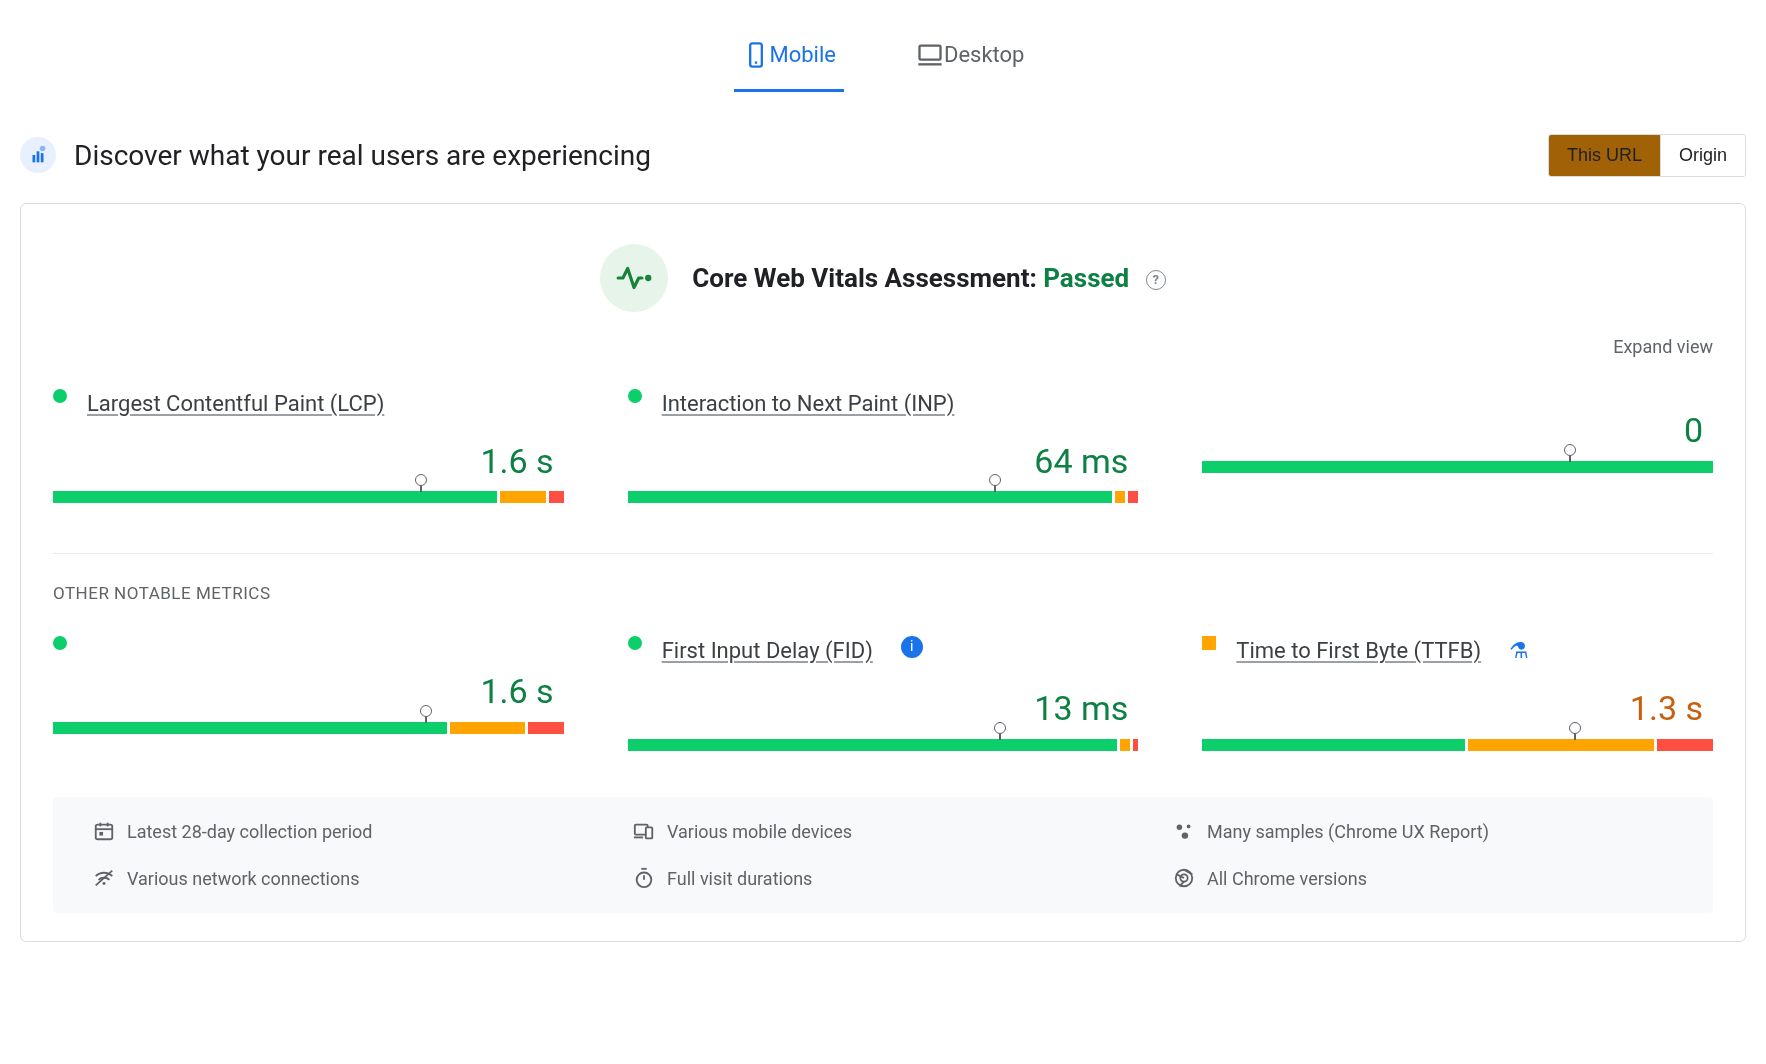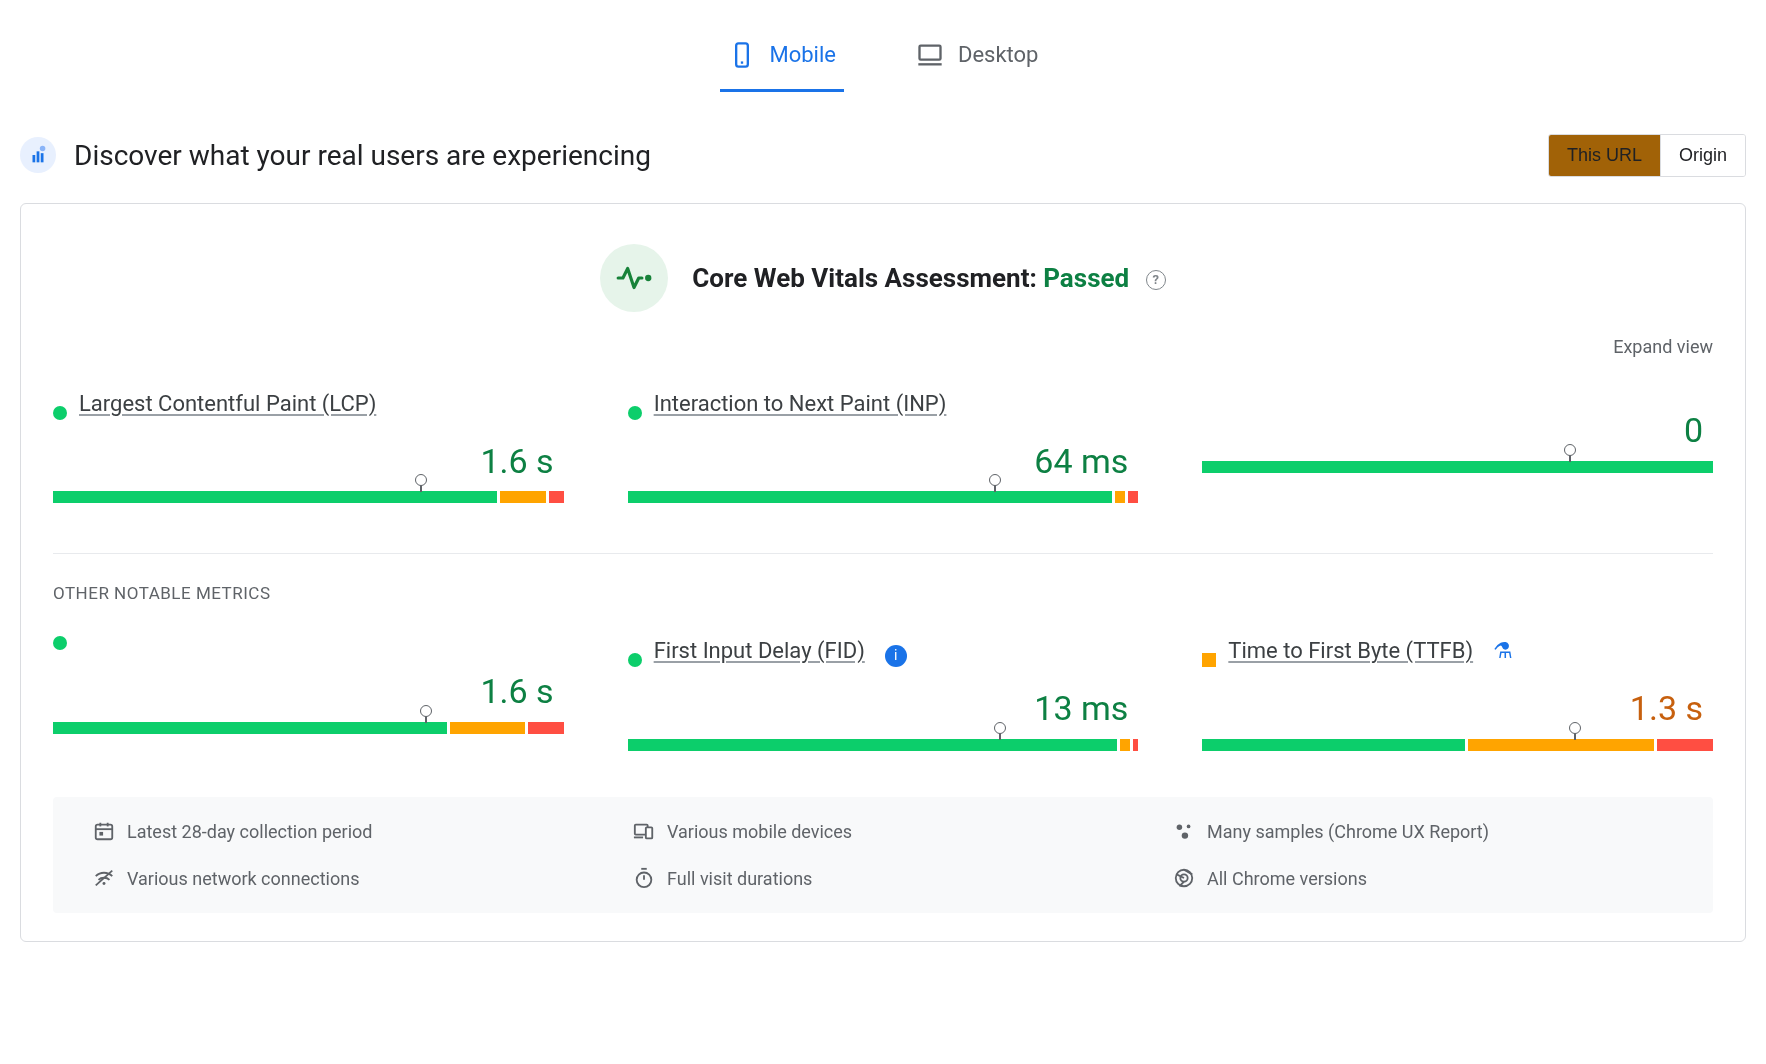--- a/index.html
+++ b/index.html
@@ -13,21 +13,21 @@
     --orange:#ffa400;
     --orange-text:#c7600e;
     --red:#ff4e42;
     --gray-bg:#f8f9fa;
   }
   *{box-sizing:border-box}
   html,body{margin:0;padding:0;background:#fff;font-family:Roboto,"Helvetica Neue",Arial,sans-serif;color:var(--text);font-size:16px;line-height:1.4}
   .wrap{width:1766px;padding:0 20px 40px}
   
   .tabs{display:flex;justify-content:center;gap:64px;padding:26px 0 0}
-  .tab{display:flex;align-items:center;gap:14px;padding:14px 8px 18px;color:var(--muted);font-size:22px;border-bottom:3px solid transparent;cursor:pointer}
+  .tab{display:flex;align-items:center;padding:14px 8px 18px;color:var(--muted);font-size:22px;border-bottom:3px solid transparent;cursor:pointer}
   .tab.active{color:var(--blue);border-bottom-color:var(--blue)}
   .tab svg{width:28px;height:28px}
   
   .header{display:flex;align-items:center;gap:18px;padding:42px 0 8px}
   .crux-icon{width:36px;height:36px;border-radius:50%;background:#e8f0fe;display:flex;align-items:center;justify-content:center}
   .crux-icon svg{width:22px;height:22px}
   .page-title{font-size:28px;font-weight:400}
   .spacer{flex:1}
   .seg{display:flex;border:1px solid var(--border);border-radius:3px;overflow:hidden}
   .seg button{background:#fff;border:none;padding:10px 18px;font-size:18px;color:var(--text);cursor:pointer}
@@ -37,21 +37,21 @@
   .card{border:1px solid var(--border);border-radius:6px;padding:40px 32px 28px;margin-top:18px}
   .cwv{display:flex;align-items:center;justify-content:center;gap:24px}
   .cwv-badge{width:68px;height:68px;border-radius:50%;background:#e6f4ea;display:flex;align-items:center;justify-content:center;color:var(--green-dark)}
   .cwv-title{font-size:26px;font-weight:700}
   .cwv-title .status{color:var(--green-text)}
   .help{display:inline-flex;width:20px;height:20px;border:1.6px solid #80868b;border-radius:50%;align-items:center;justify-content:center;color:#80868b;font-size:13px;margin-left:10px;vertical-align:middle}
   .expand{text-align:right;color:var(--muted);font-size:18px;margin-top:22px;cursor:pointer}
   
   .grid{display:grid;grid-template-columns:repeat(3,1fr);column-gap:64px;margin-top:30px}
   .metric{padding-bottom:28px}
-  .m-head{display:flex;align-items:flex-end;gap:12px}
+  .m-head{display:flex;align-items:flex-start;gap:20px}
   .dot{width:14px;height:14px;border-radius:50%}
   .sq{width:14px;height:14px}
   .dot.g,.sq.g{background:var(--green)}
   .sq.o{background:var(--orange)}
   .m-name{font-size:22px;color:#3c4043;text-decoration:underline;text-decoration-color:#9aa0a6;text-underline-offset:3px;cursor:pointer}
   .info-blue{display:inline-flex;width:22px;height:22px;border-radius:50%;background:var(--blue);color:#fff;align-items:center;justify-content:center;font-size:14px;margin-left:8px}
   .flask{color:var(--blue);font-size:22px;margin-left:8px}
   .m-val{text-align:right;font-size:34px;margin:18px 10px 6px 0}
   .m-val.g{color:var(--green-text)}
   .m-val.o{color:var(--orange-text)}

